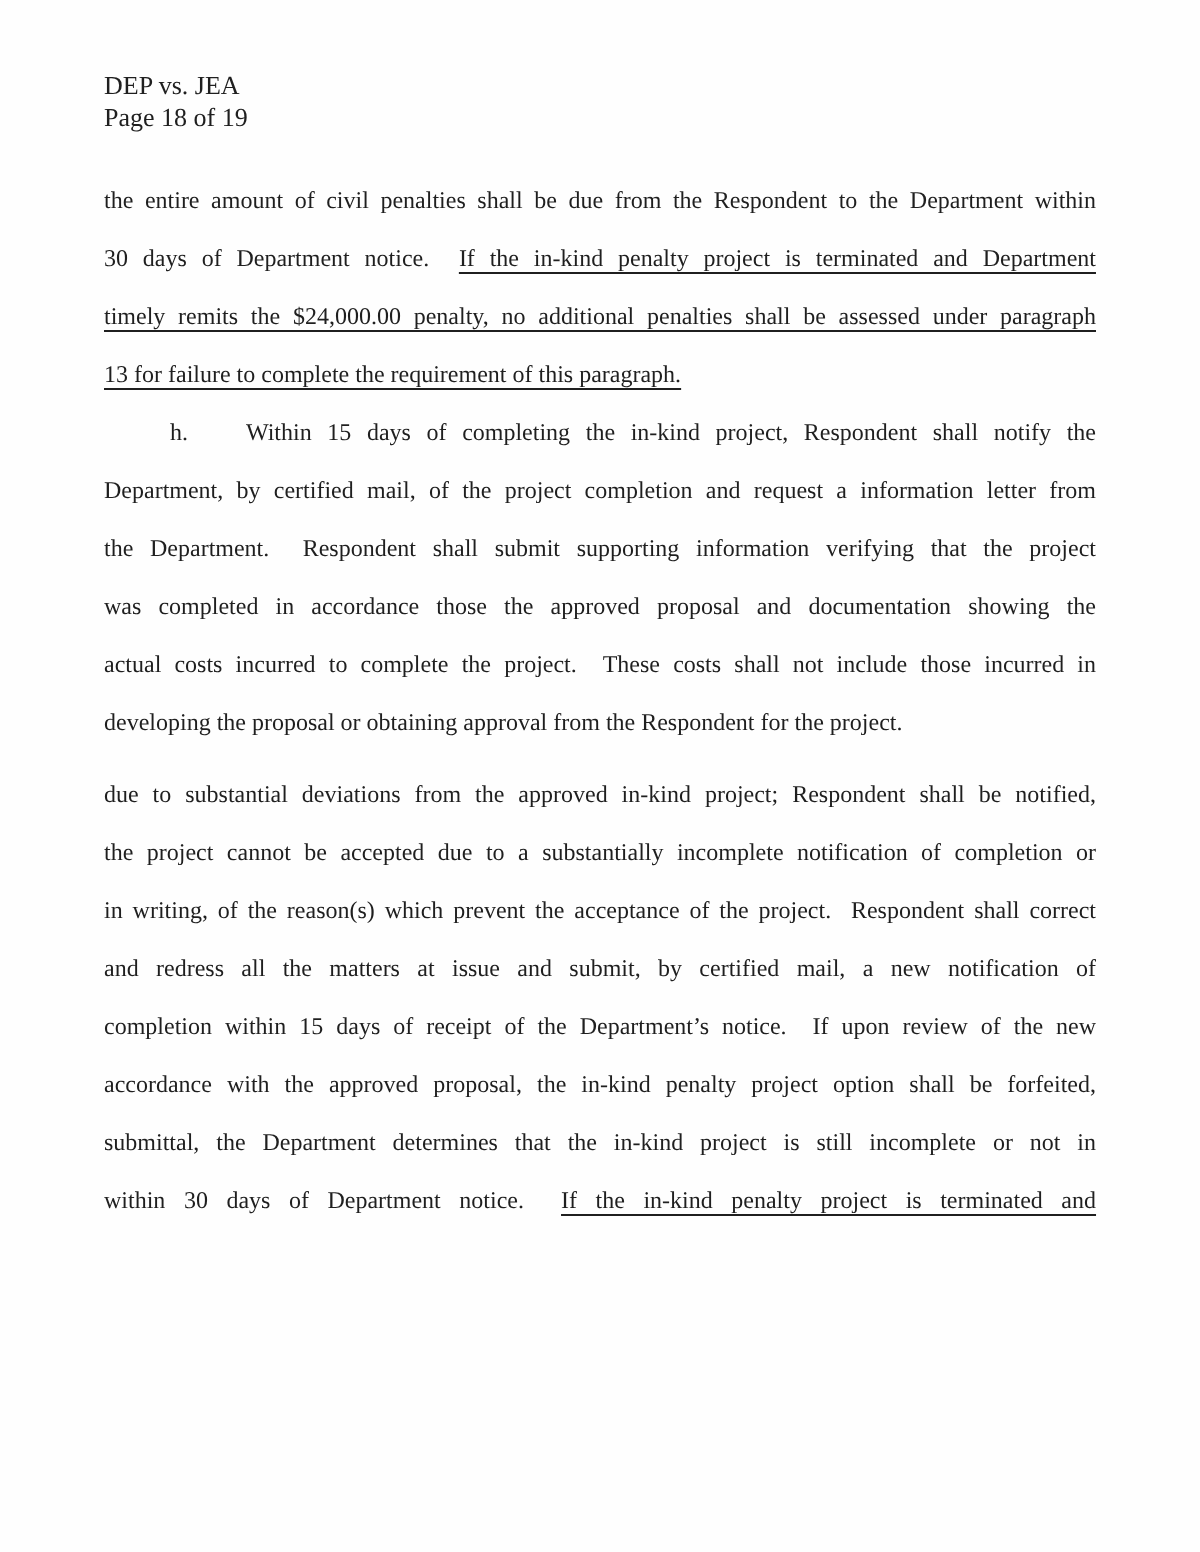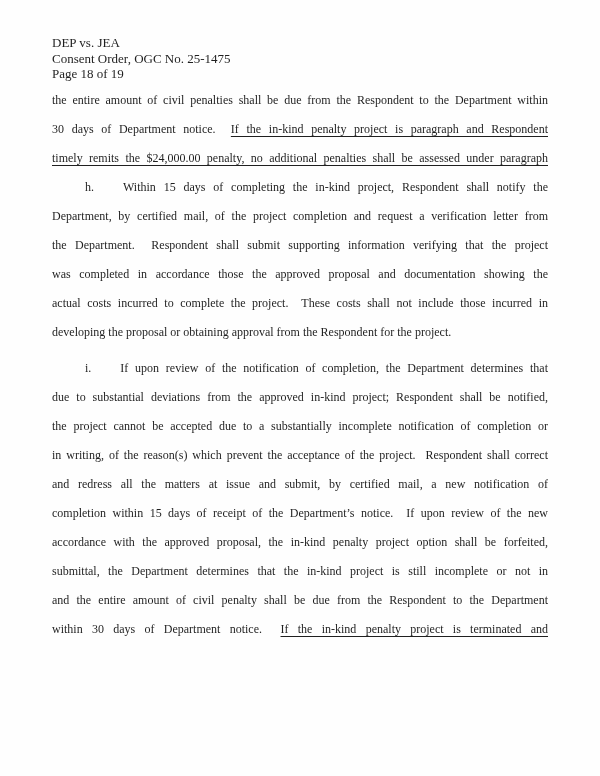--- a/index.html
+++ b/index.html
@@ -56,45 +56,43 @@
     text-decoration-thickness: 1px;
   }
 </style>
 </head>
 <body>
 
 <div class="page" style="background: rgb(254, 254, 254); color: rgb(31, 31, 31);">
 
   <div class="doc-header">
     <div>DEP vs. JEA</div>
-    <div>Consent Order, OGC No. 25-1475</div>
     <div>Page 18 of 19</div>
   </div>
 
   <div class="doc-body">
       <div class="para">
         <div class="line just"><span>the entire amount of civil penalties shall be due from the Respondent to the Department within</span></div>
-        <div class="line just"><span>30 days of Department notice.&nbsp; </span><span class="u">If the in-kind penalty project is paragraph and Respondent</span></div>
+        <div class="line just"><span>30 days of Department notice.&nbsp; </span><span class="u">If the in-kind penalty project is terminated and Department</span></div>
         <div class="line just"><span class="u">timely remits the $24,000.00 penalty, no additional penalties shall be assessed under paragraph</span></div>
+        <div class="line"><span class="u">13 for failure to complete the requirement of this paragraph.</span></div>
       </div>
       <div class="para">
         <div class="line just"><span class="indent"></span><span>h.</span><span class="tab"></span><span>Within 15 days of completing the in-kind project, Respondent shall notify the</span></div>
-        <div class="line just"><span>Department, by certified mail, of the project completion and request a verification letter from</span></div>
+        <div class="line just"><span>Department, by certified mail, of the project completion and request a information letter from</span></div>
         <div class="line just"><span>the Department.&nbsp; Respondent shall submit supporting information verifying that the project</span></div>
         <div class="line just"><span>was completed in accordance those the approved proposal and documentation showing the</span></div>
         <div class="line just"><span>actual costs incurred to complete the project.&nbsp; These costs shall not include those incurred in</span></div>
         <div class="line"><span>developing the proposal or obtaining approval from the Respondent for the project.</span></div>
       </div>
       <div class="para gap-before">
-        <div class="line just"><span class="indent"></span><span>i.</span><span class="tab"></span><span>If upon review of the notification of completion, the Department determines that</span></div>
         <div class="line just"><span>due to substantial deviations from the approved in-kind project; Respondent shall be notified,</span></div>
         <div class="line just"><span>the project cannot be accepted due to a substantially incomplete notification of completion or</span></div>
         <div class="line just"><span>in writing, of the reason(s) which prevent the acceptance of the project.&nbsp; Respondent shall correct</span></div>
         <div class="line just"><span>and redress all the matters at issue and submit, by certified mail, a new notification of</span></div>
         <div class="line just"><span>completion within 15 days of receipt of the Department’s notice.&nbsp; If upon review of the new</span></div>
         <div class="line just"><span>accordance with the approved proposal, the in-kind penalty project option shall be forfeited,</span></div>
         <div class="line just"><span>submittal, the Department determines that the in-kind project is still incomplete or not in</span></div>
-        <div class="line just"><span>and the entire amount of civil penalty shall be due from the Respondent to the Department</span></div>
         <div class="line just"><span>within 30 days of Department notice.&nbsp; </span><span class="u">If the in-kind penalty project is terminated and</span></div>
       </div>
     </div>
 
 </div>
 
 </body></html>

